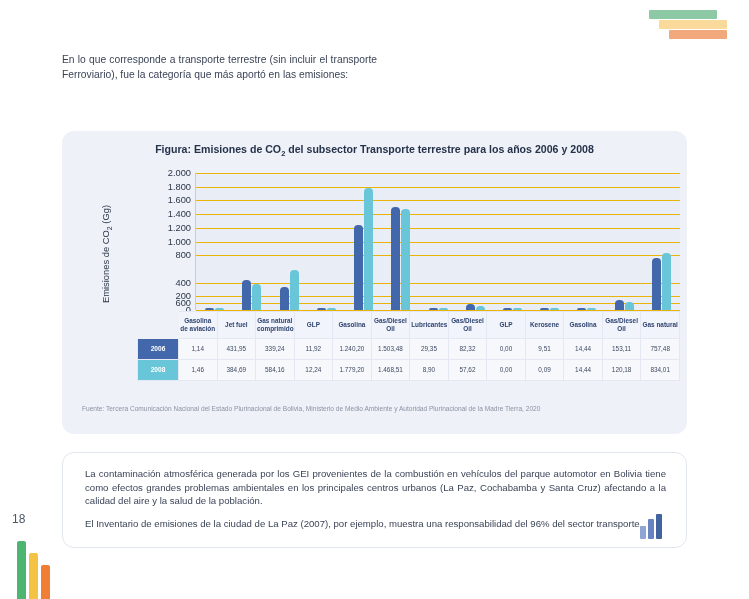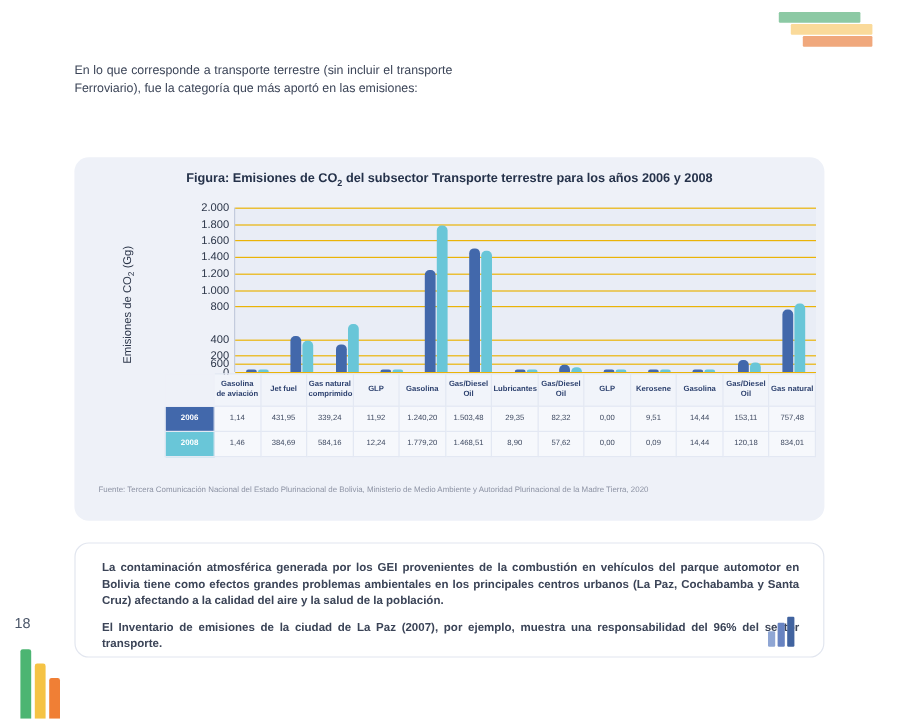--- a/index.html
+++ b/index.html
@@ -220,21 +220,20 @@
     box-sizing: border-box;
     padding: 14px 20px 10px 22px;
     overflow: hidden;
   }
   .note-box p {
     margin: 0 0 9px 0;
     font-size: 9.6px;
     line-height: 13.6px;
     color: #3b4457;
     text-align: justify;
-    font-weight: bold;
   }
   .note-deco { position: absolute; right: 16px; bottom: 8px; width: 30px; height: 26px; }
   .note-deco i { position: absolute; bottom: 0; display: block; width: 6px; border-radius: 1px; }
   .note-deco .b1 { left: 0;  height: 13px; background: #8fa6d4; }
   .note-deco .b2 { left: 8px; height: 20px; background: #6883c1; }
   .note-deco .b3 { left: 16px; height: 25px; background: #41639f; }
 </style>
 </head>
 <body>
 

